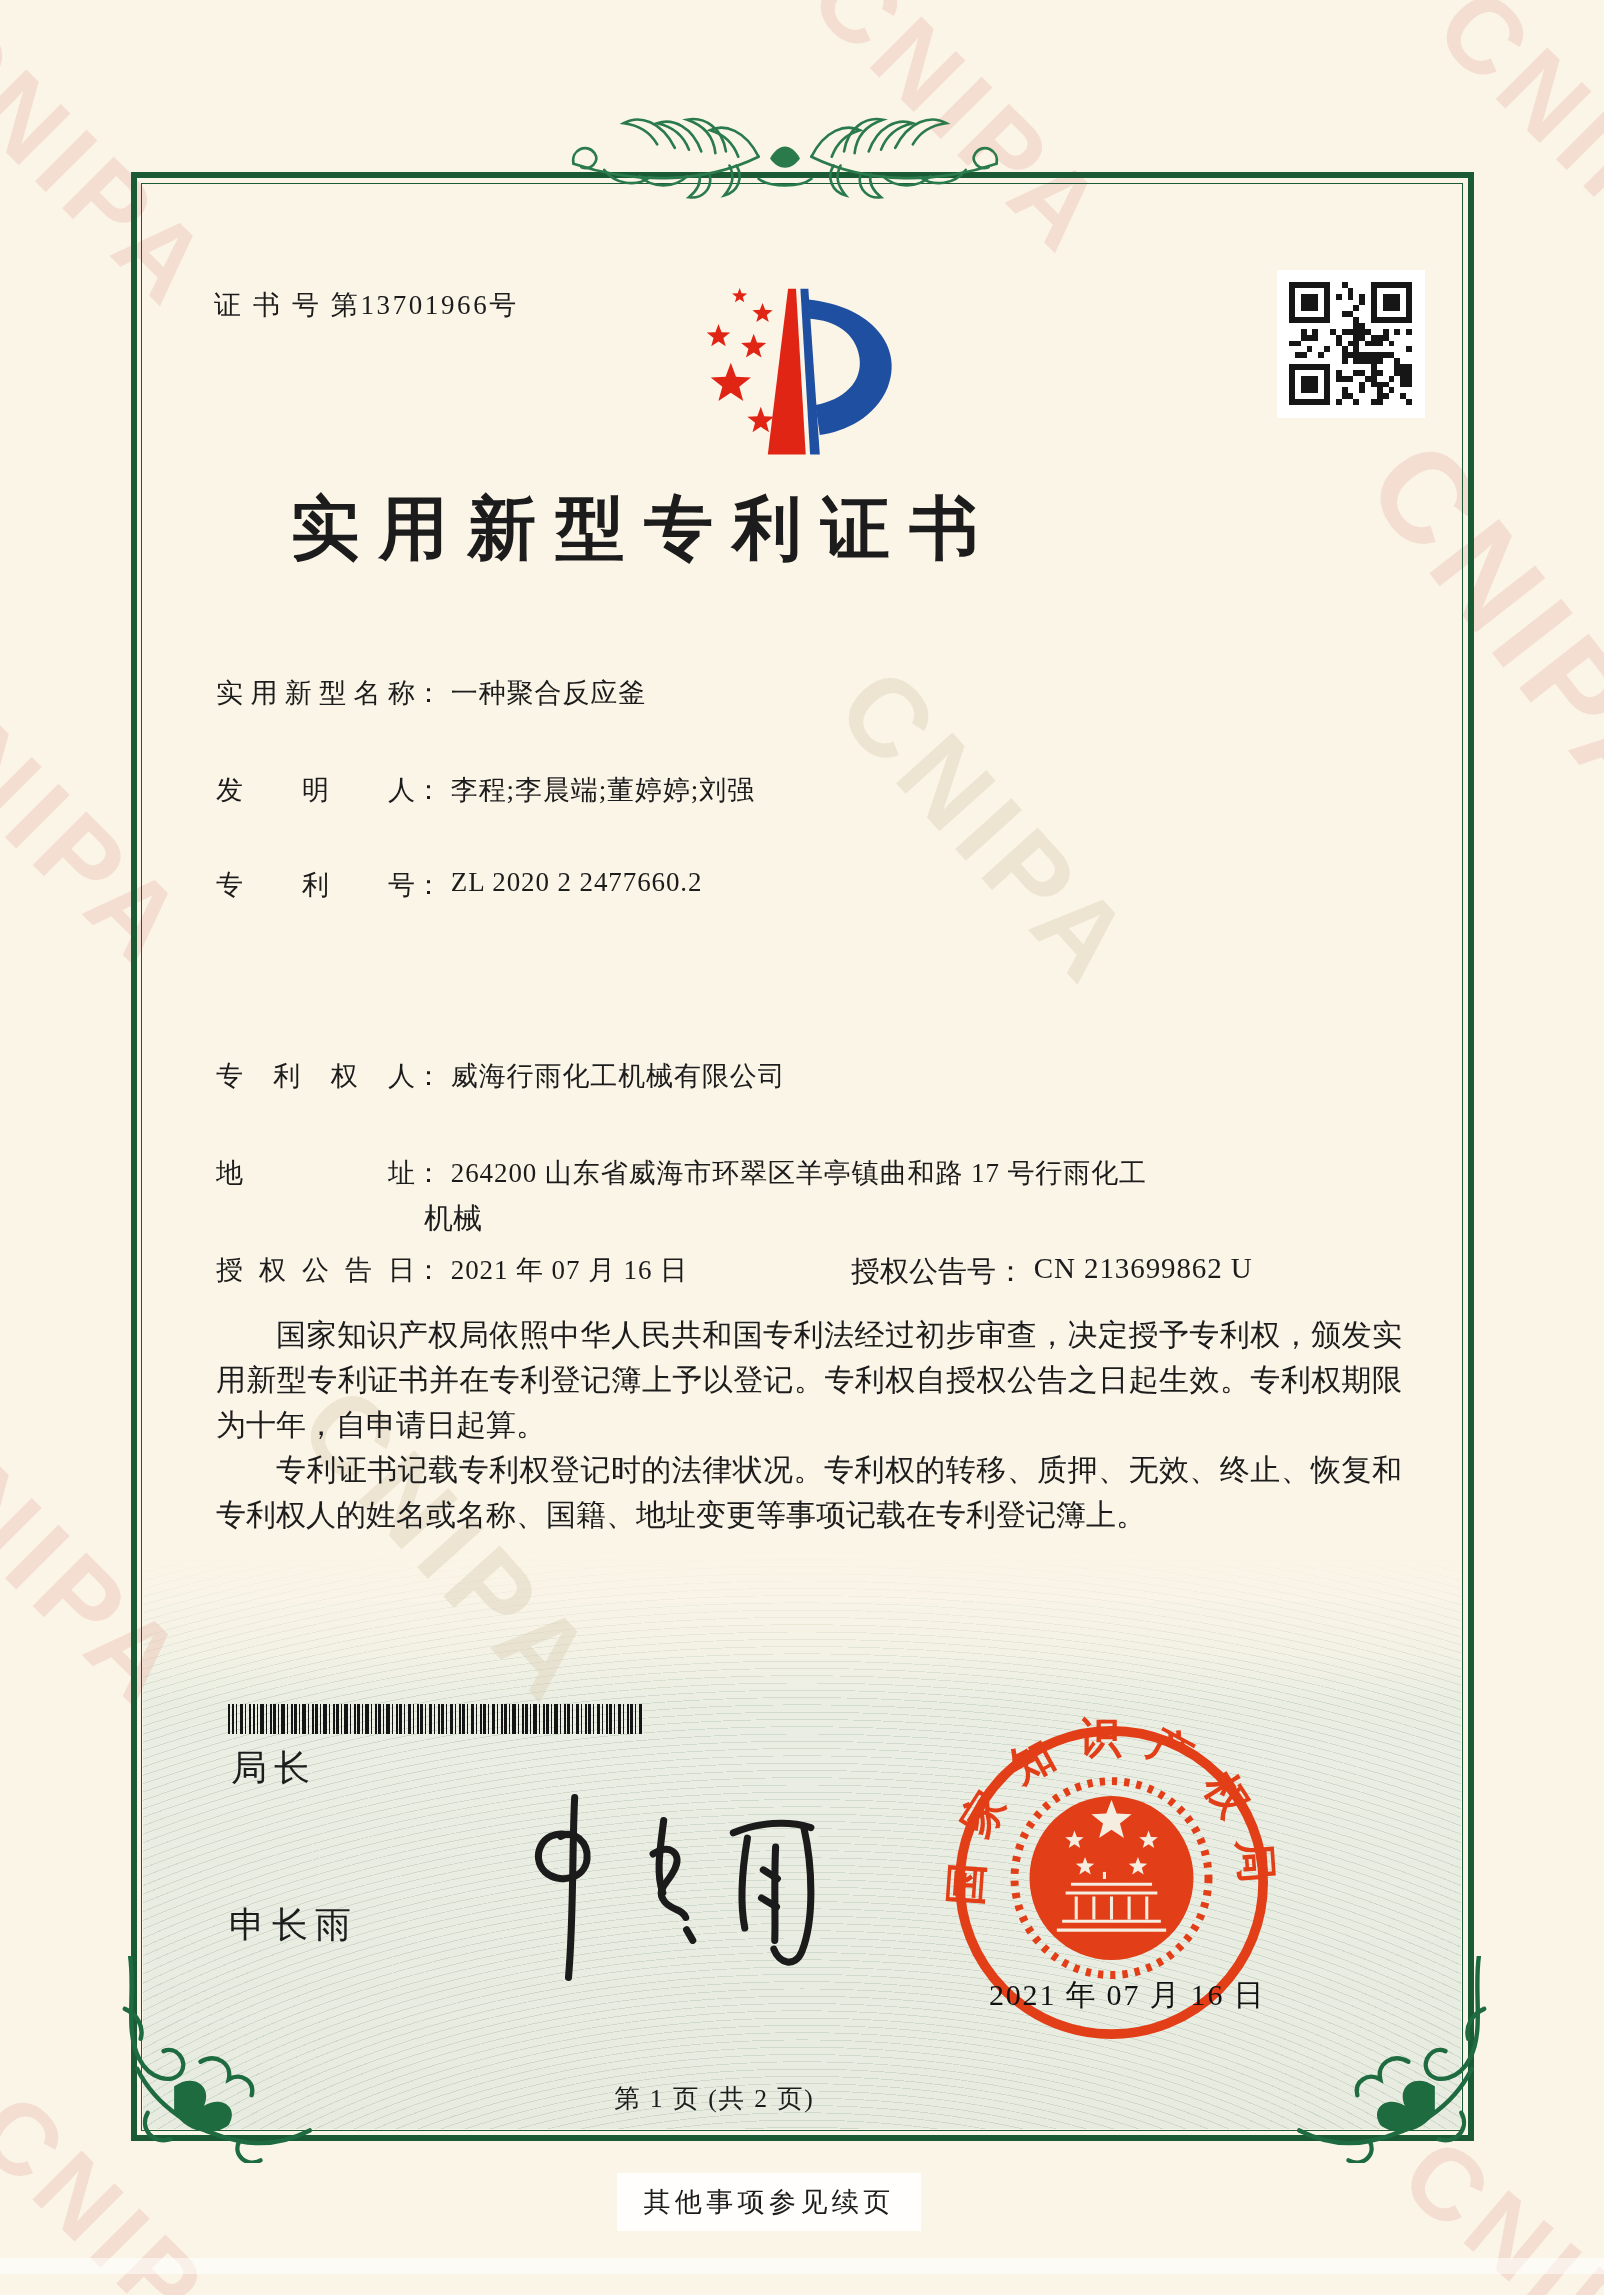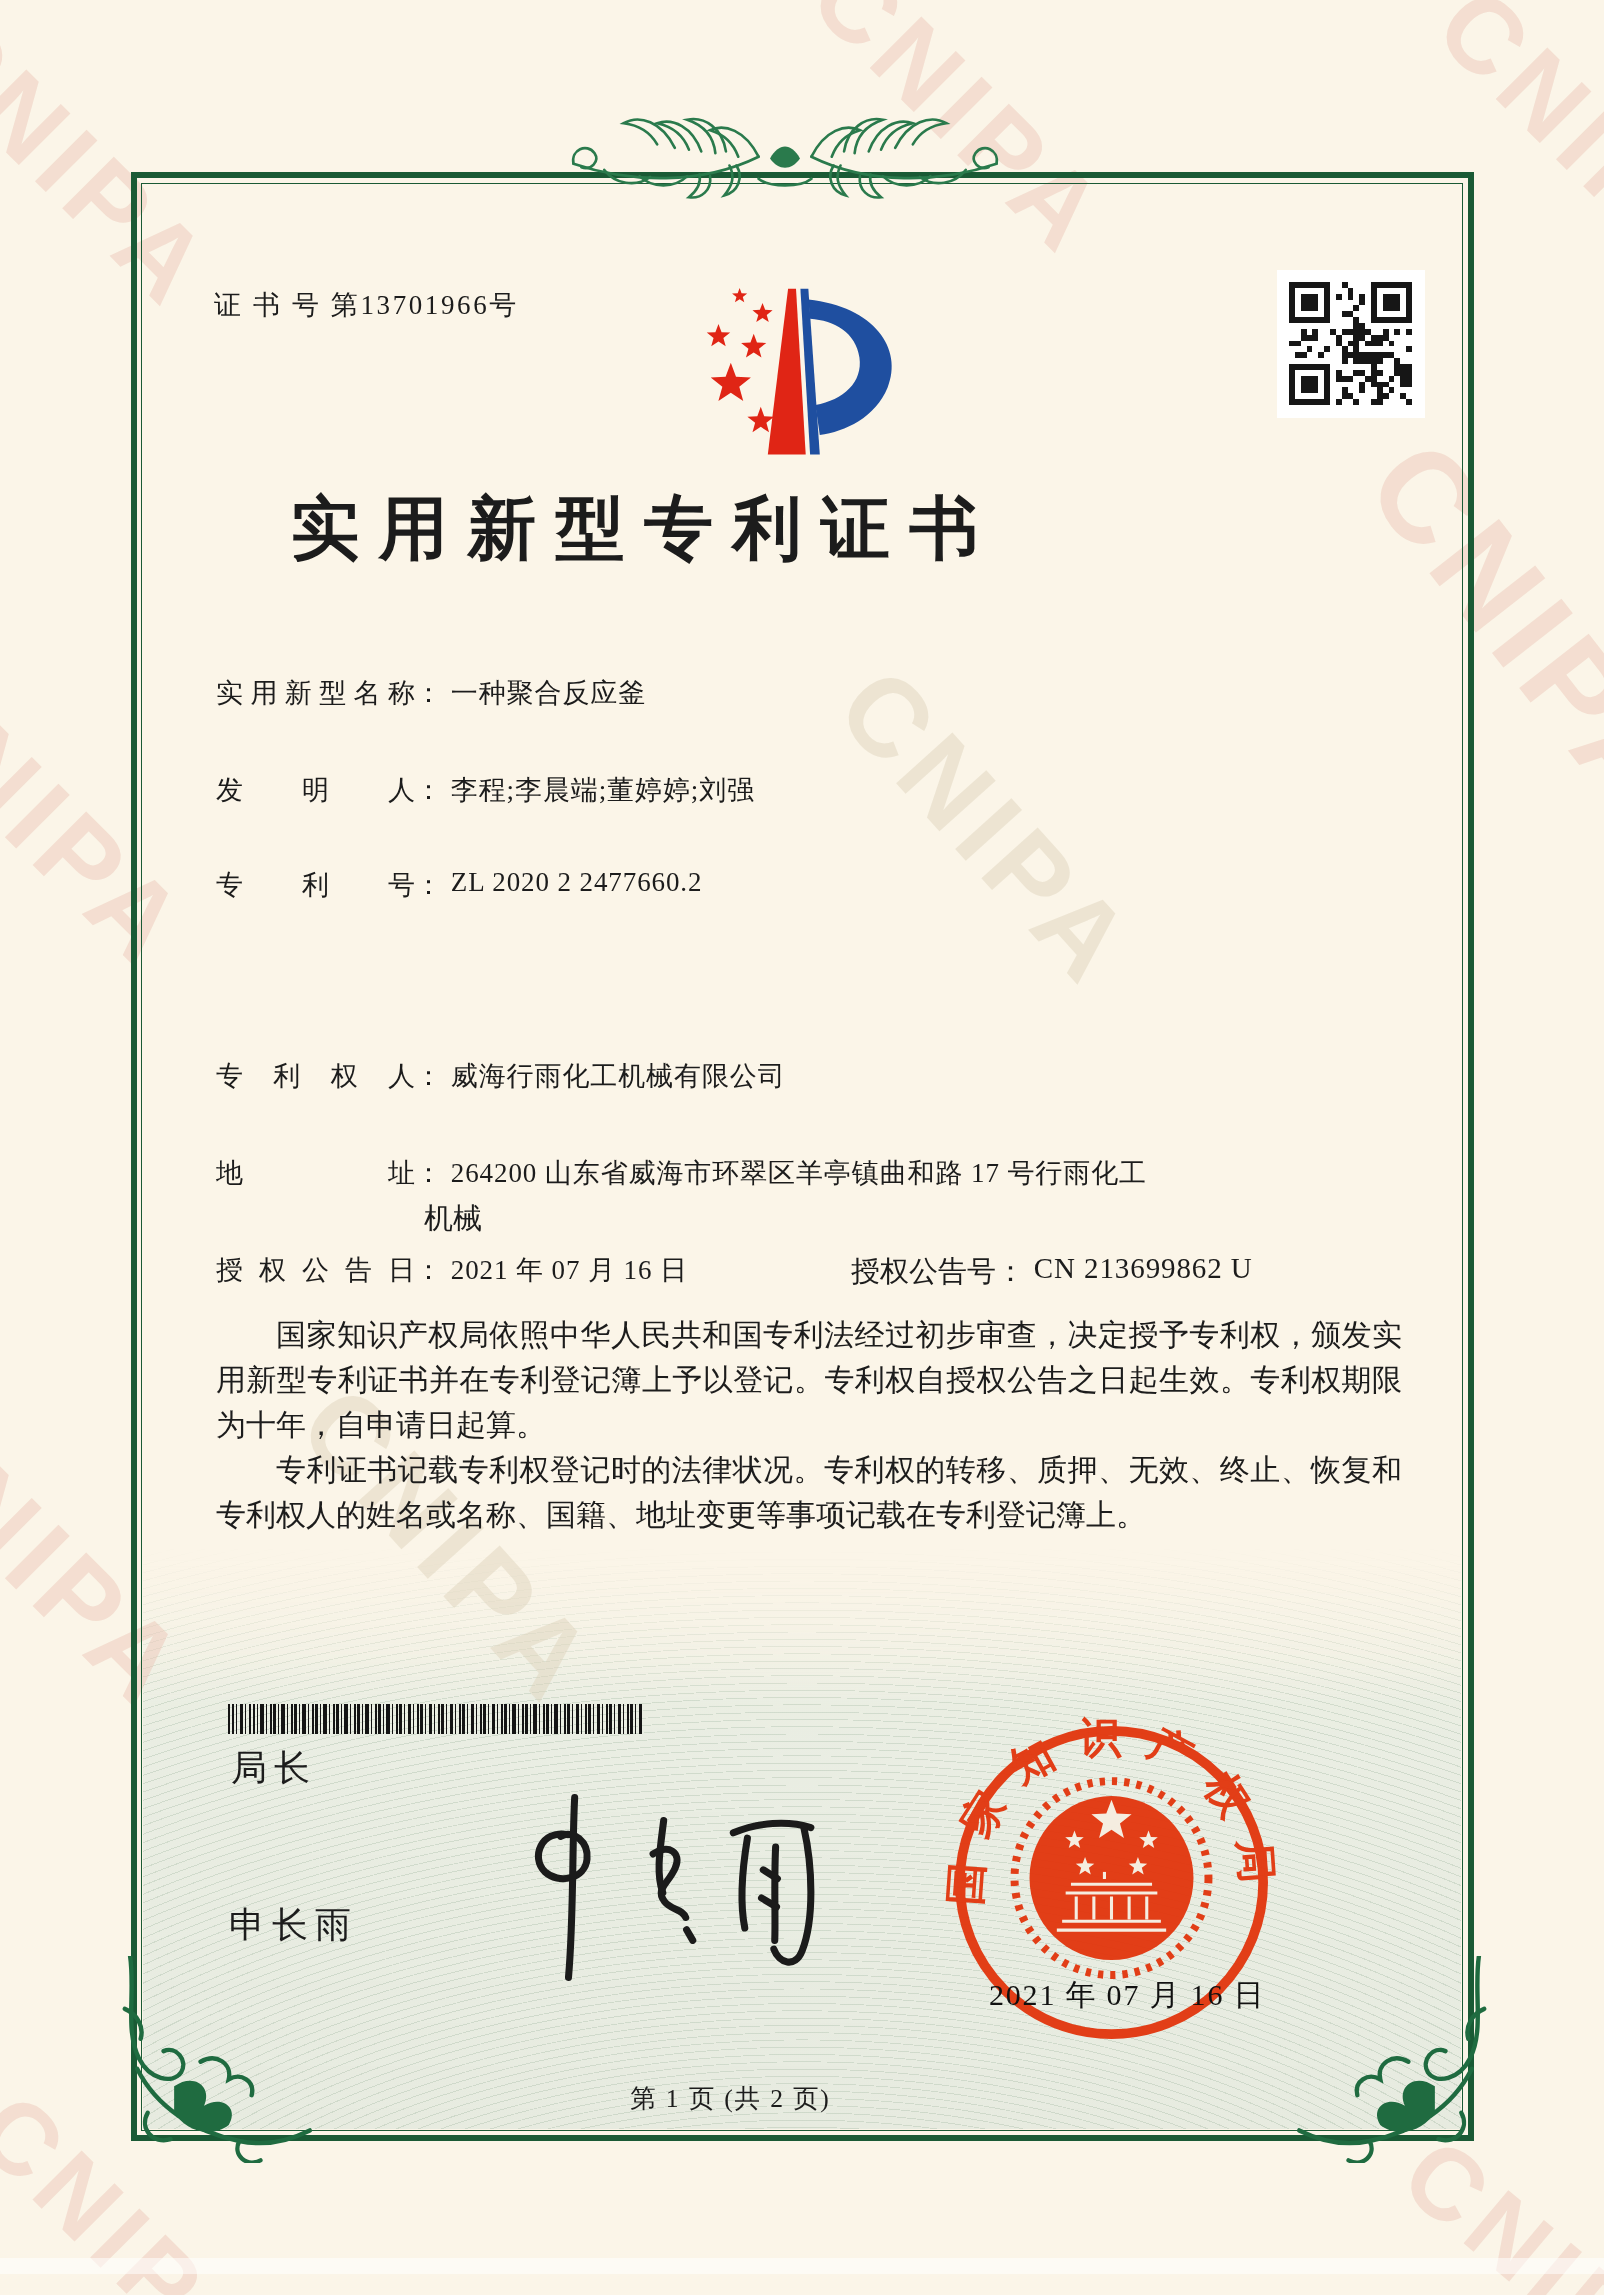--- a/index.html
+++ b/index.html
@@ -69,21 +69,21 @@
       font-family:"Liberation Sans","DejaVu Sans",sans-serif;z-index:3;text-align:right;}
   .signature{position:absolute;left:483px;top:1785px;z-index:4;}
 
   
   .seal{position:absolute;left:944px;top:1715px;z-index:3;opacity:.96;}
   .seal-date{position:absolute;left:989px;top:1975px;font-size:30px;letter-spacing:1.8px;
       color:#111;z-index:4;white-space:nowrap;}
 
   
   .page-info{position:absolute;left:0;top:2081px;width:1429px;text-align:center;
-      font-size:25.6px;z-index:3;letter-spacing:1.8px;padding-left:16px;}
+      font-size:25.6px;z-index:3;letter-spacing:1.8px;}
   .note-box{position:absolute;left:617px;top:2173px;width:304px;height:58px;background:#fffefc;
       z-index:3;text-align:center;line-height:58px;font-size:27px;letter-spacing:4.4px;}
   .bottom-band{position:absolute;left:0;top:2258px;width:1604px;height:16px;
       background:rgba(255,255,255,.55);z-index:2;}
 </style>
 </head>
 <body>
 
 <div class="page">
 
@@ -357,15 +357,16 @@
         <path d="M-52,-12 h104"></path>
         <path d="M-40,-8 v26 M-20,-8 v26 M0,-8 v26 M20,-8 v26 M40,-8 v26"></path>
         <path d="M-56,20 h112"></path>
         <path d="M-62,30 h124"></path>
       </g>
     </g>
   </svg>
   <div class="seal-date">2021 年 07 月 16 日</div>
 
   <div class="page-info">第 1 页 (共 2 页)</div>
+  <div class="note-box">其他事项参见续页</div>
 
 </div>
 
 
 </body></html>

